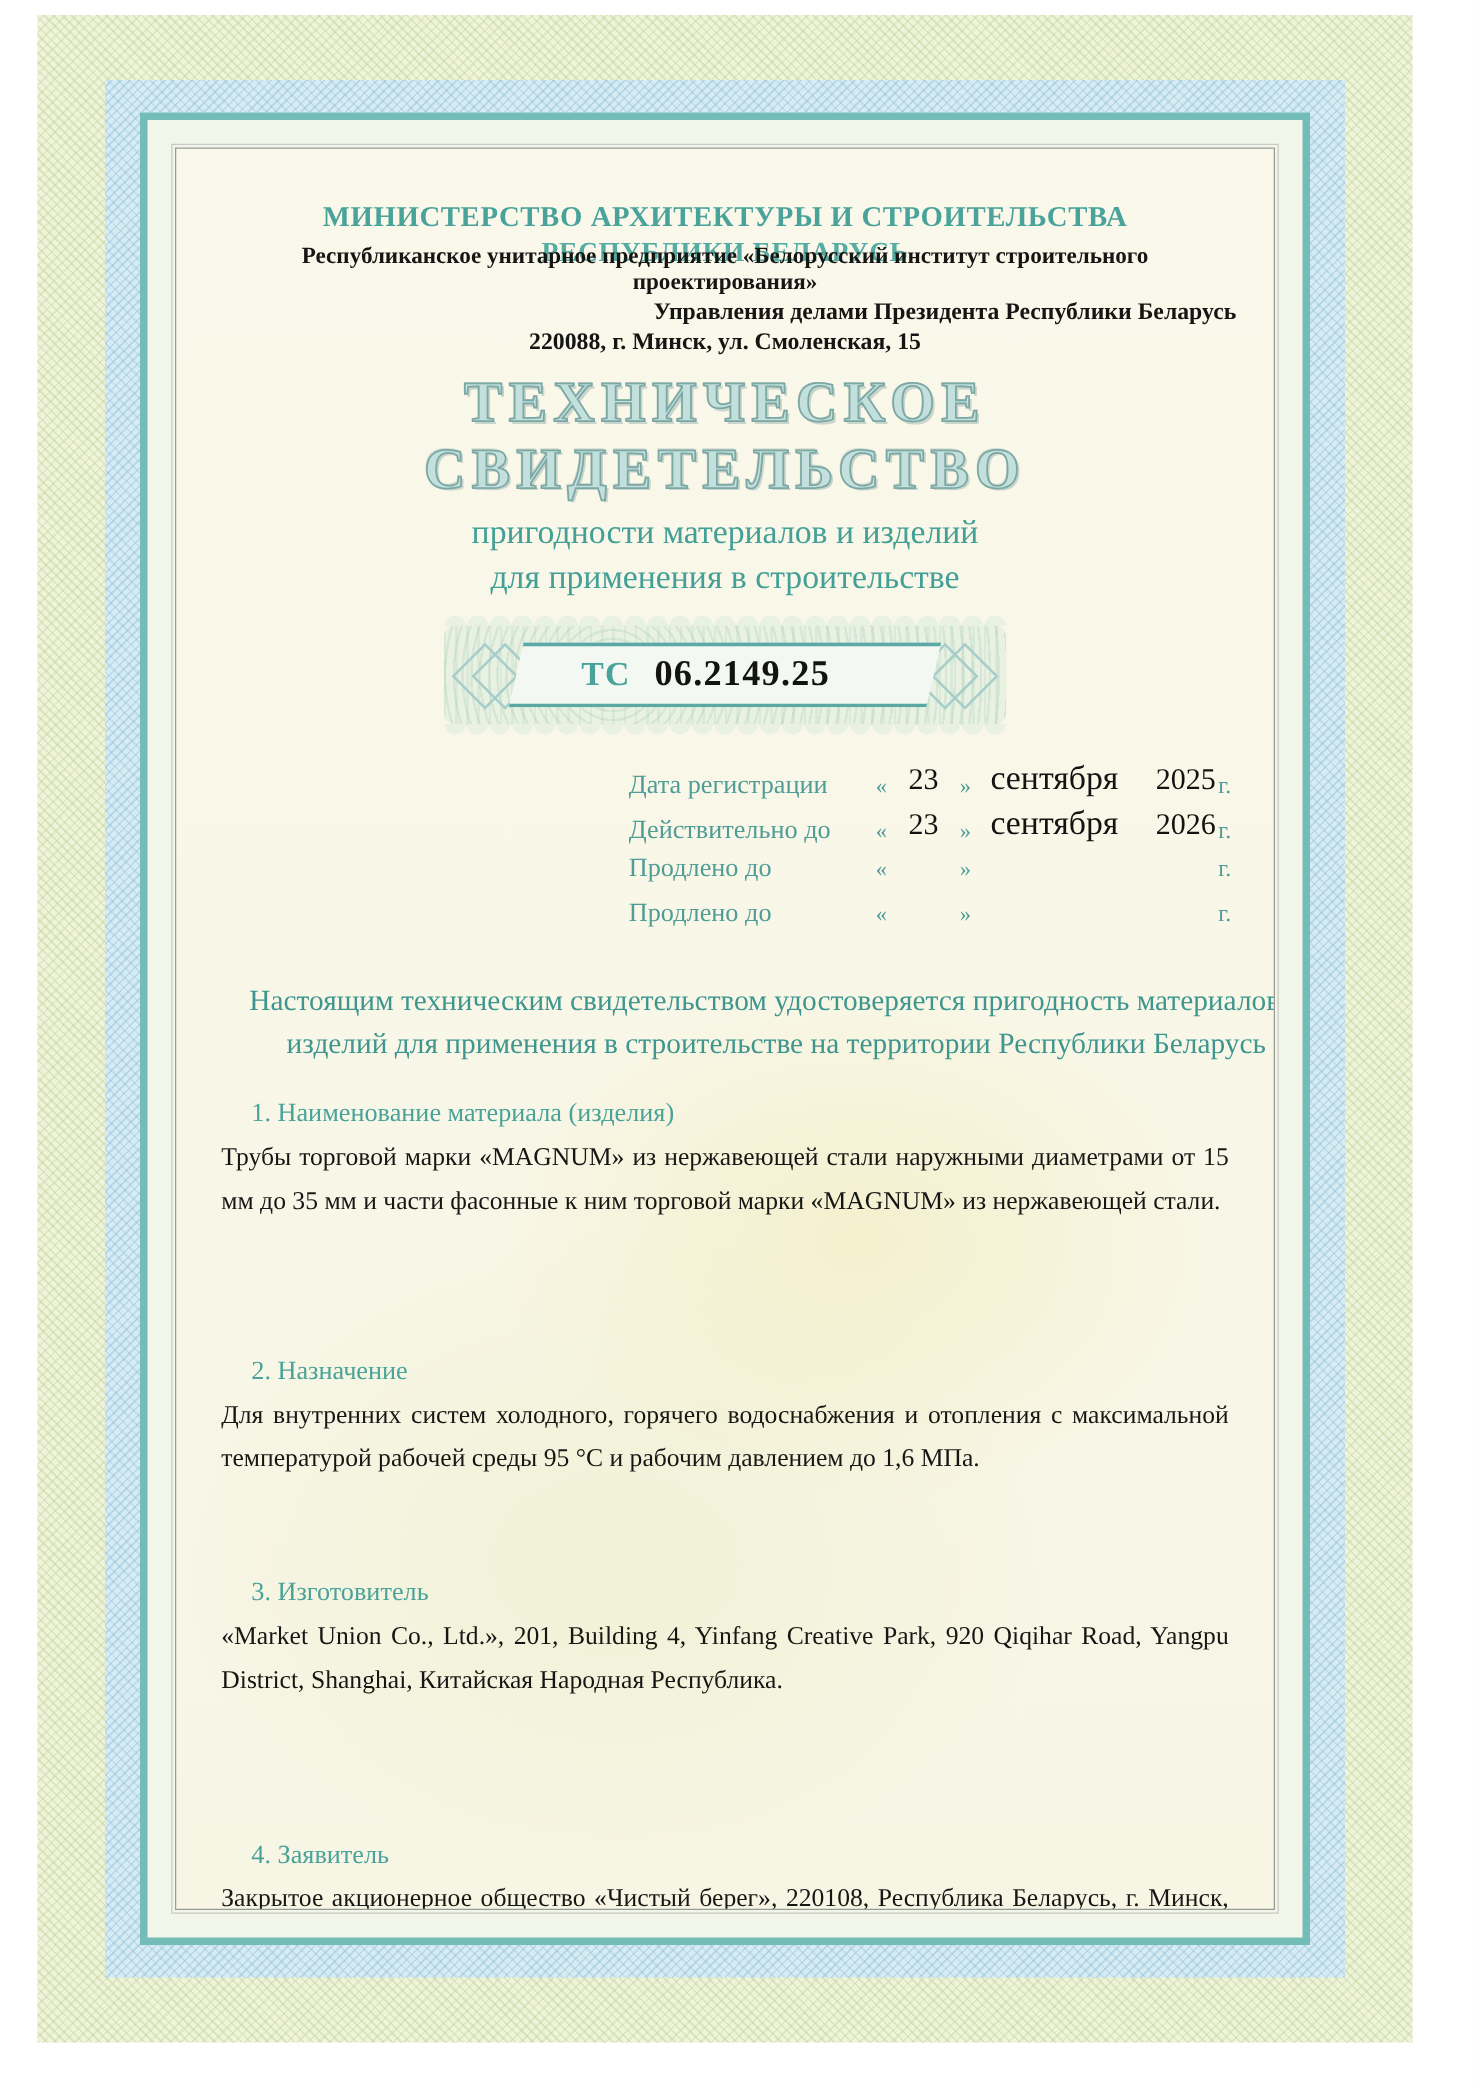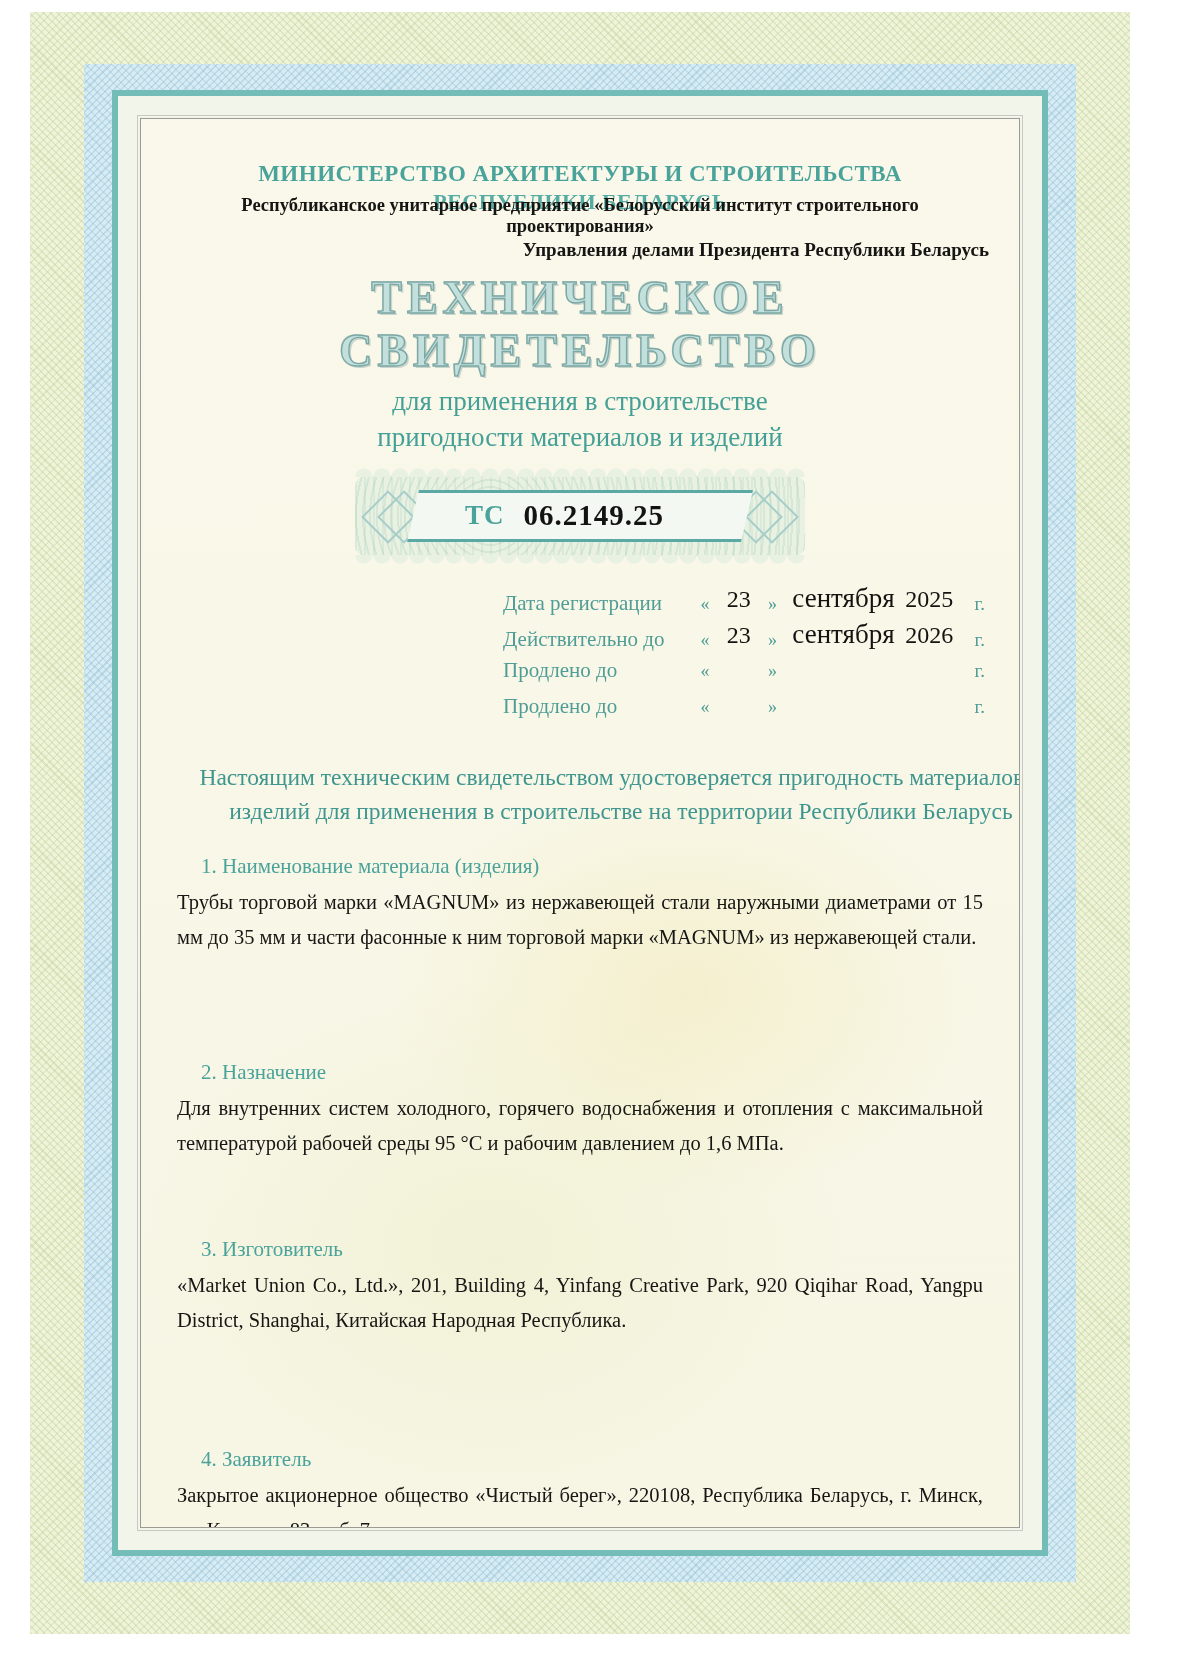--- a/index.html
+++ b/index.html
@@ -63,21 +63,21 @@
   .diamond{position:absolute;width:34px;height:34px;border:2px solid #a6cdc9;transform:rotate(45deg);top:22px;}
   .d-l1{left:14px;} .d-l2{left:30px;} .d-r1{right:14px;} .d-r2{right:30px;}
 
   
   .dates{margin:30px 0 0 332px;width:482px;}
   .date-row{display:flex;align-items:baseline;height:36px;font-size:21px;}
   .d-label{width:206px;color:#4f9d96;}
   .d-q{color:#4f9d96;width:20px;text-align:center;font-size:18px;}
   .d-day{width:52px;text-align:center;color:#131311;font-size:24px;position:relative;top:-3px;}
   .d-month{width:132px;text-align:center;color:#131311;font-size:27px;position:relative;top:-3px;}
-  .d-year{width:72px;text-align:left;color:#131311;font-size:24px;position:relative;top:-3px;}
+  .d-year{width:72px;text-align:right;color:#131311;font-size:24px;position:relative;top:-3px;}
   .d-suff{color:#4f9d96;font-size:19px;margin-left:2px;}
 
   
   .statement{margin:30px auto 0 auto;width:900px;text-align:center;color:#3e968f;
     font-size:23.5px;line-height:1.45;}
 
   
   .section{margin:0 6px;}
   .sec-head{color:#49a39a;font-size:21px;margin:0 0 6px 24px;}
   .sec-body{color:#161614;font-size:20.5px;line-height:1.72;text-align:justify;}
@@ -89,25 +89,26 @@
 <div class="page">
   <div class="frame-green">
     <div class="frame-blue">
       <div class="frame-teal">
         <div class="frame-thin">
 
           <div class="ministry1">МИНИСТЕРСТВО АРХИТЕКТУРЫ И СТРОИТЕЛЬСТВА</div>
           <div class="ministry2">РЕСПУБЛИКИ БЕЛАРУСЬ</div>
           <div class="org1">Республиканское унитарное предприятие «Белорусский институт строительного проектирования»</div>
           <div class="org2">Управления делами Президента Республики Беларусь</div>
+          <div class="addr">220088, г. Минск, ул. Смоленская, 15</div>
 
           <div class="doc-title">ТЕХНИЧЕСКОЕ СВИДЕТЕЛЬСТВО</div>
           <div class="subtitle">
+            <div>пригодности материалов и изделий</div>
             <div>для применения в строительстве</div>
-            <div>пригодности материалов и изделий</div>
           </div>
 
           <div class="badge-wrap">
             <span class="diamond d-l1"></span>
             <span class="diamond d-l2"></span>
             <span class="diamond d-r1"></span>
             <span class="diamond d-r2"></span>
             <div class="badge-box">
               <span class="badge-prefix">ТС</span>
               <span class="badge-number">06.2149.25</span>

